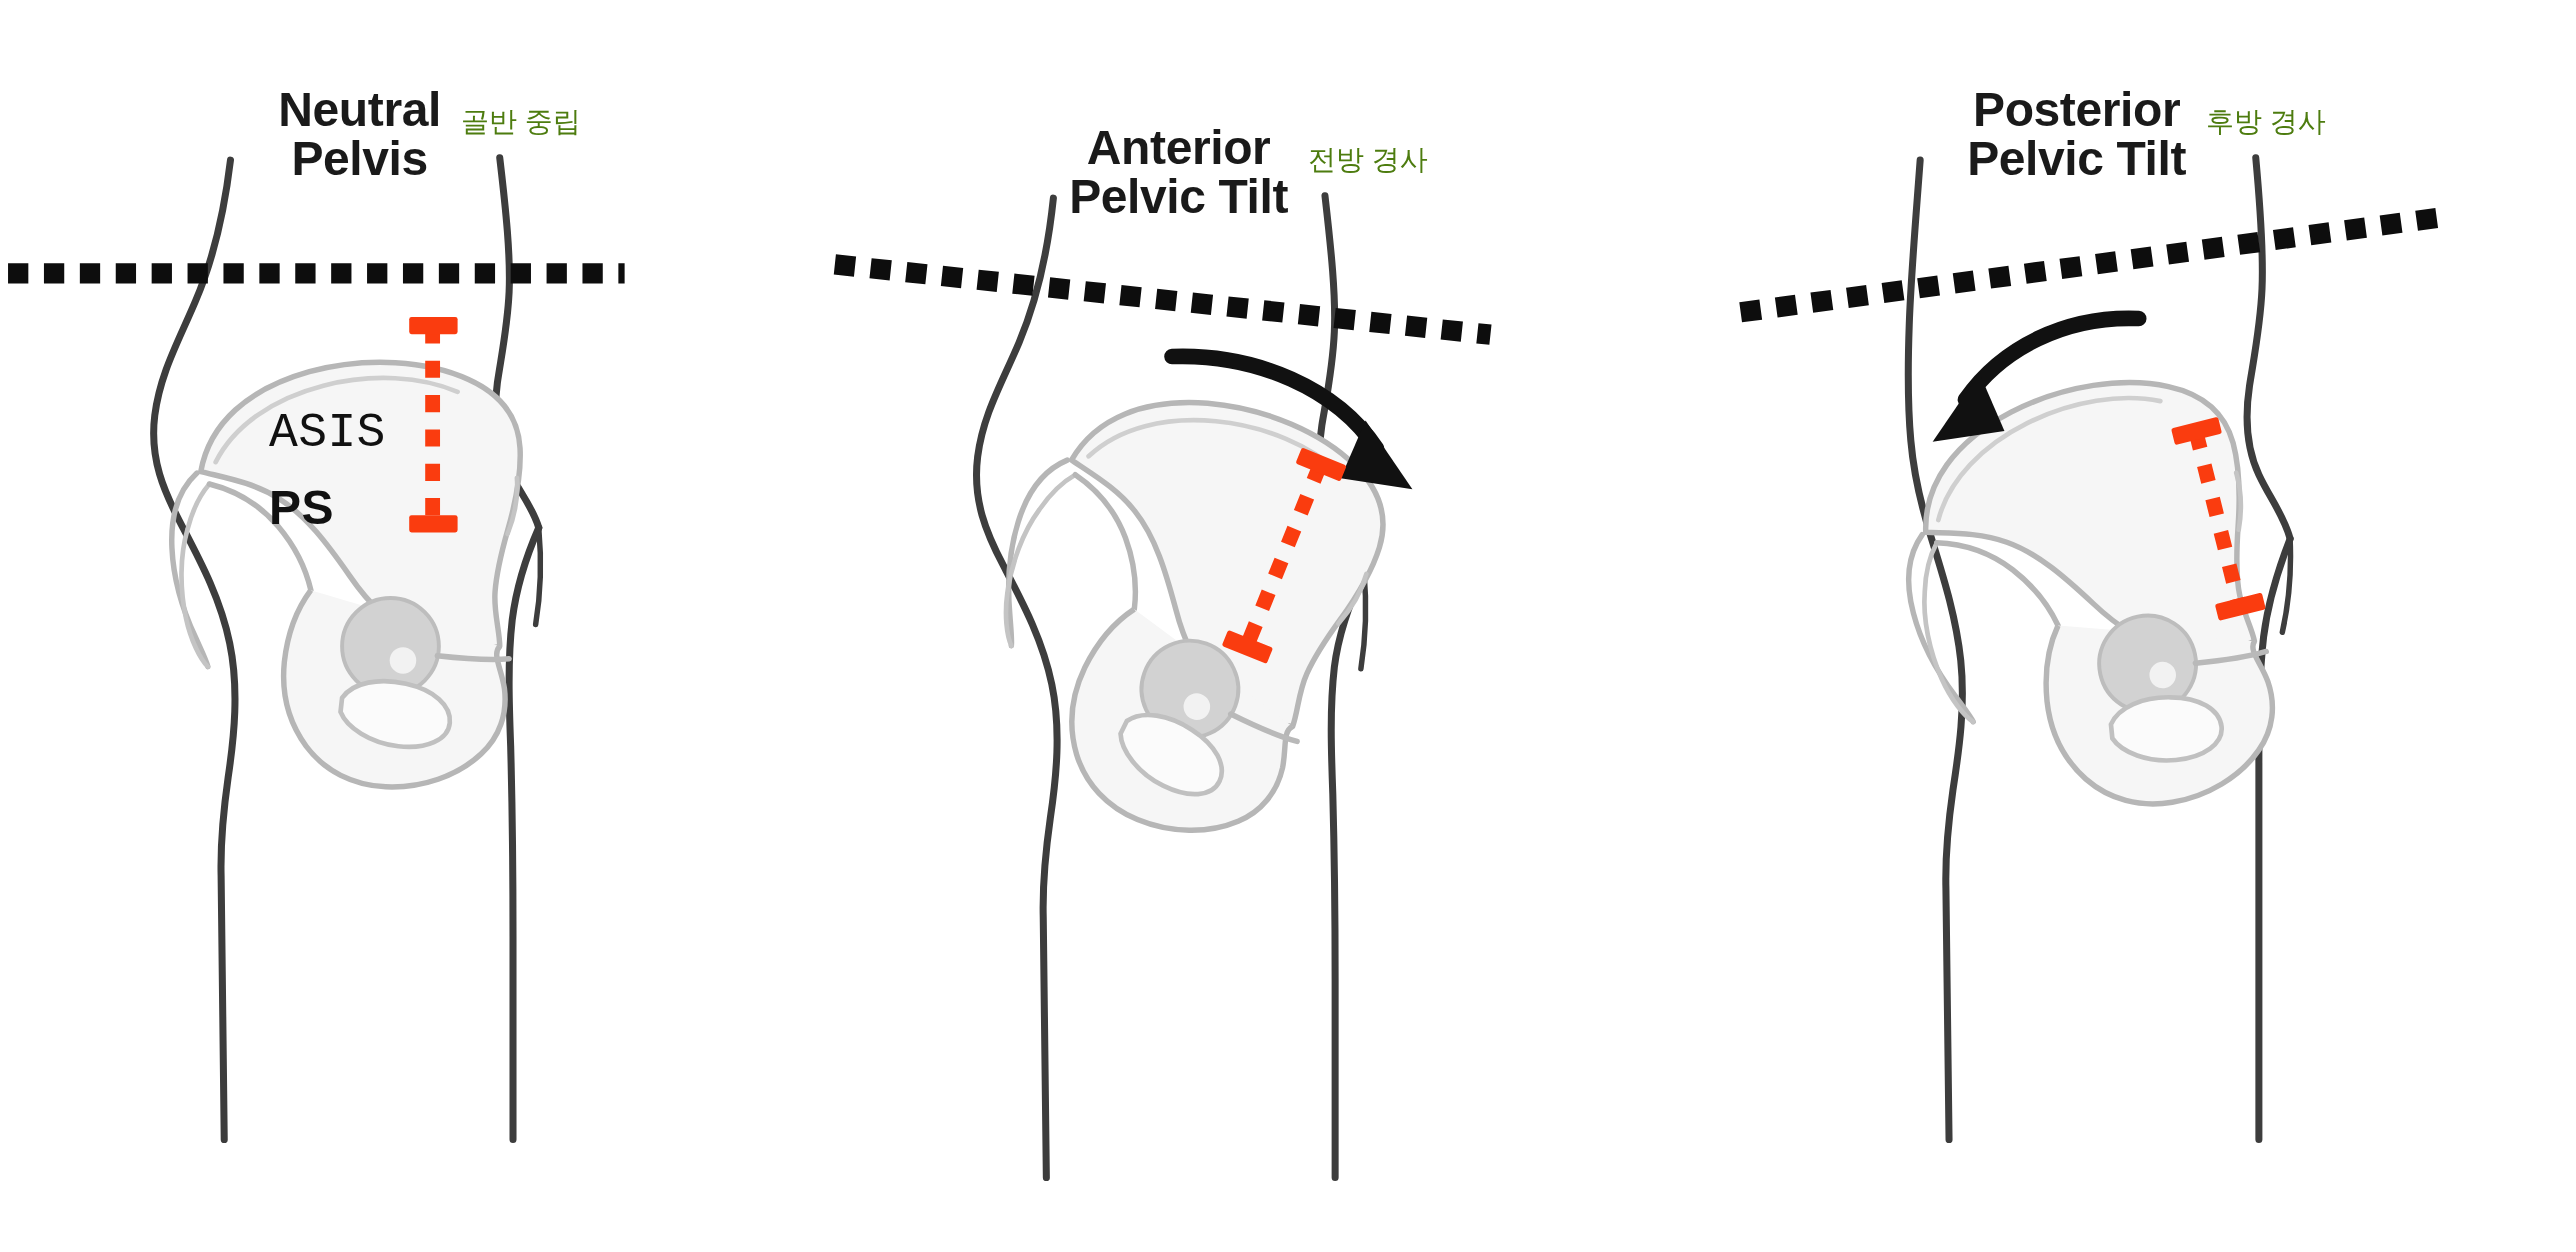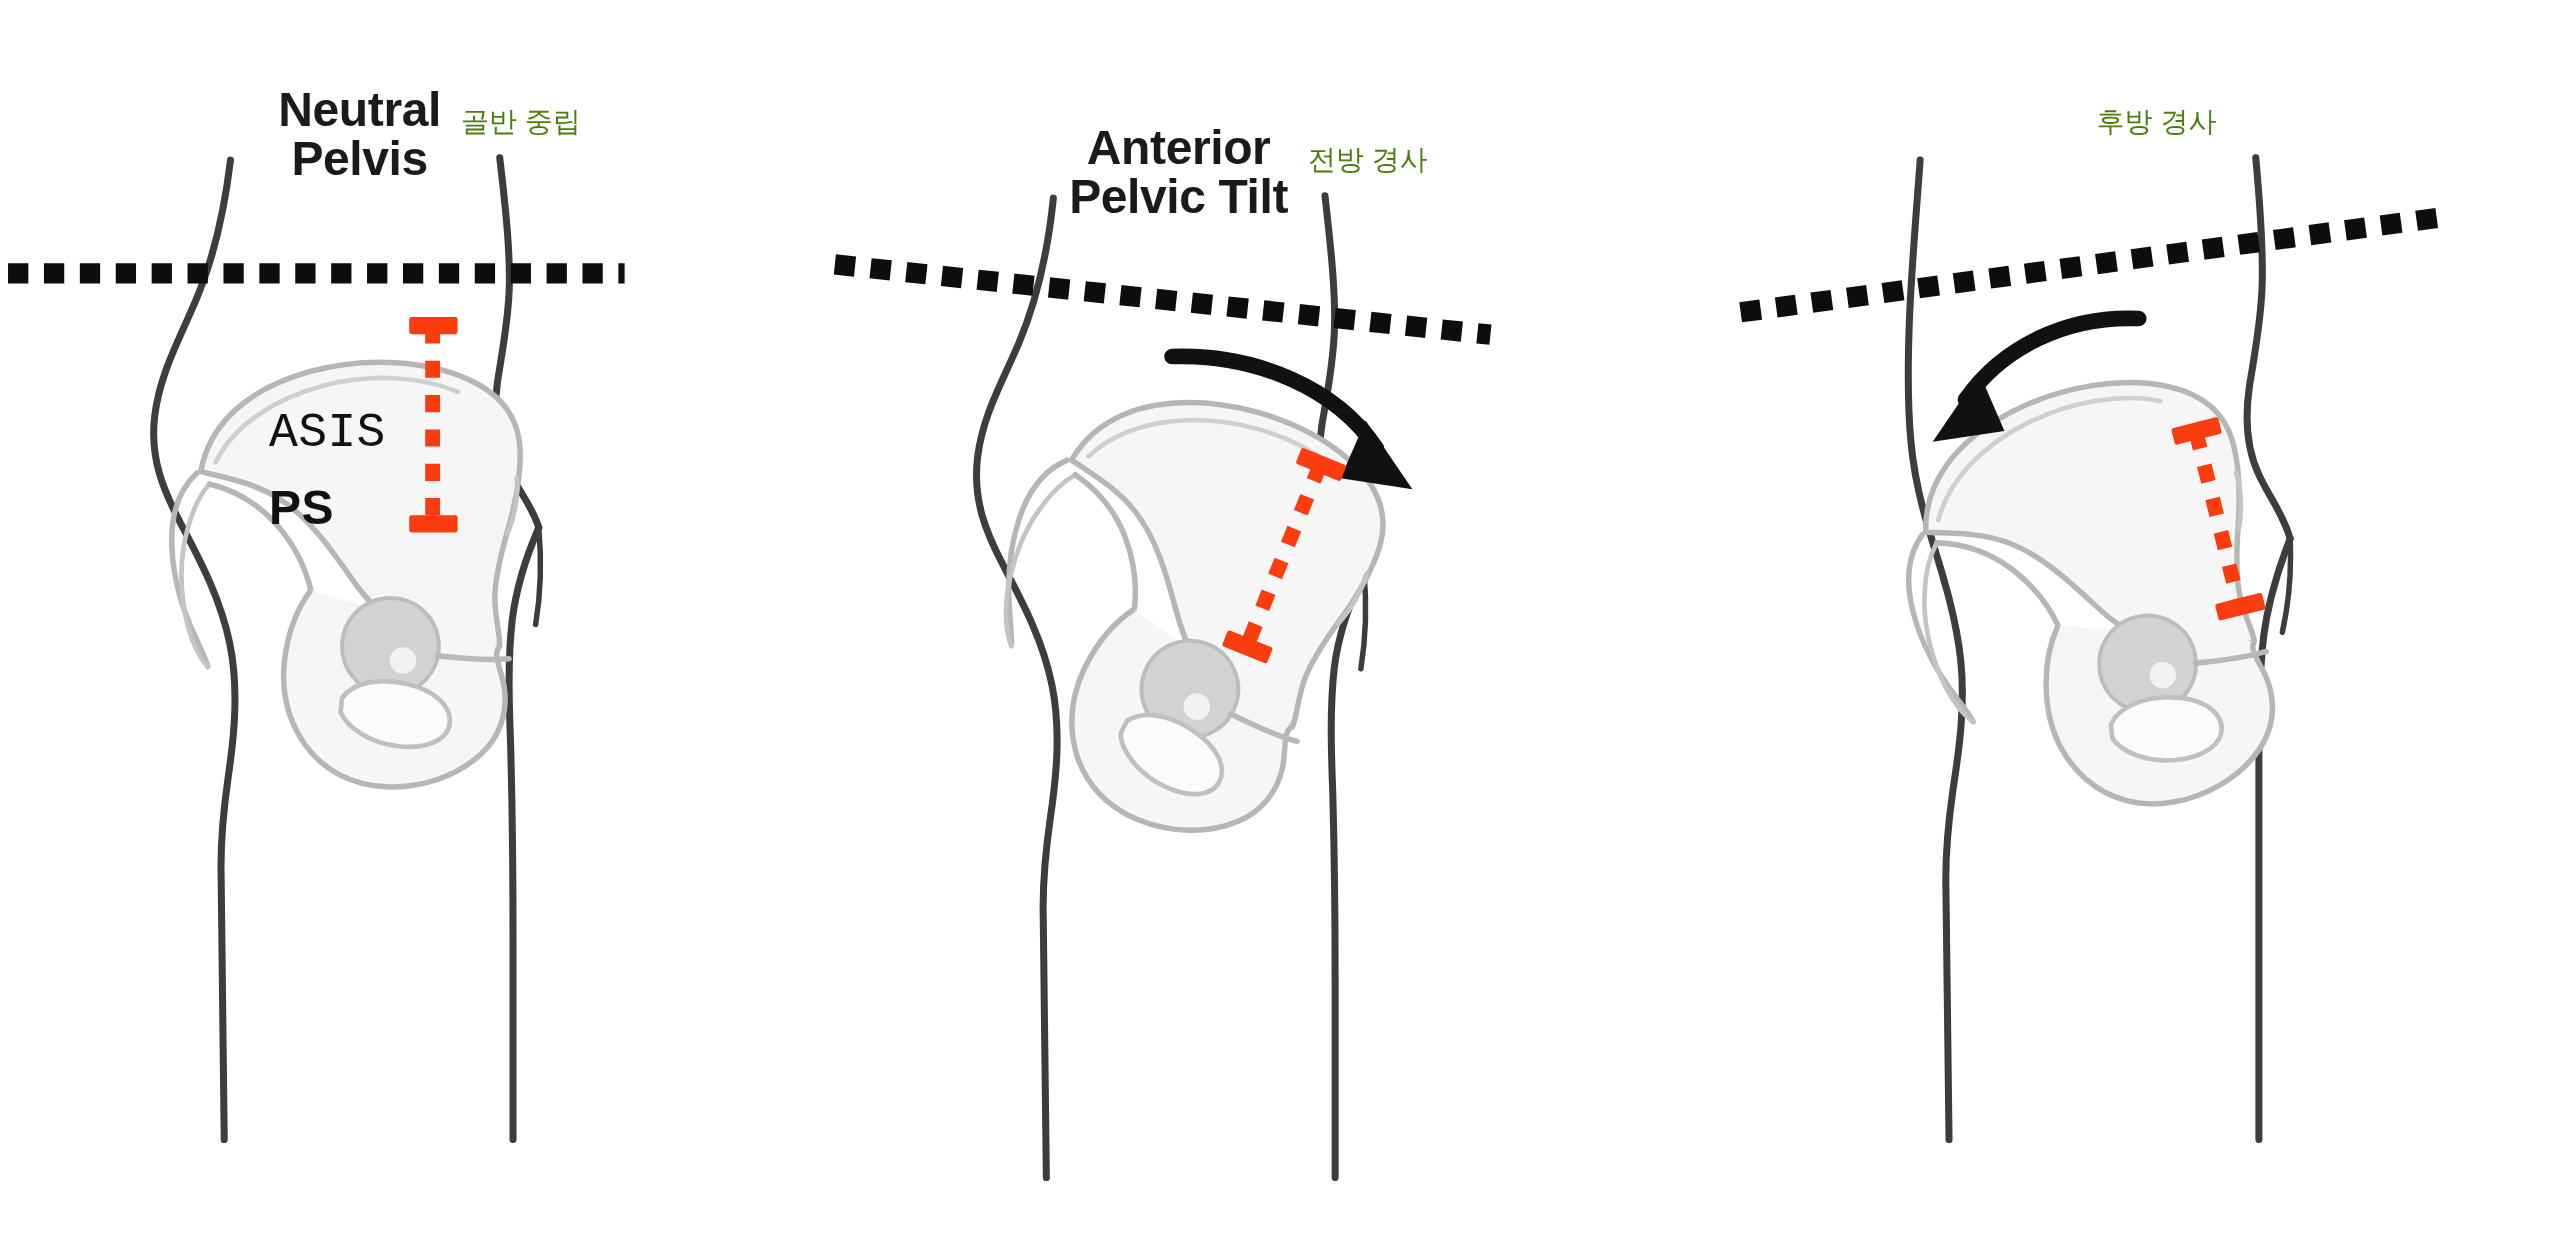--- a/index.html
+++ b/index.html
@@ -274,20 +274,22 @@
           <rect x="566" y="618" width="62" height="22" rx="3" fill="#fa3c0f"></rect>
         </g>
 
       </svg>
     </div>
   </div>
 
   <div class="panel panel-3">
 
     <div class="titles">
+      <div class="title-en">Posterior
+Pelvic Tilt</div>
       <div class="title-ko">후방 경사</div>
     </div>
 
     <div class="art">
       <svg viewBox="0 0 1100 1444" xmlns="http://www.w3.org/2000/svg">
 
         <g>
           <path d="M 260 45
                    C 254 126, 248 196, 246 256
                    C 244 312, 244 360, 248 404

